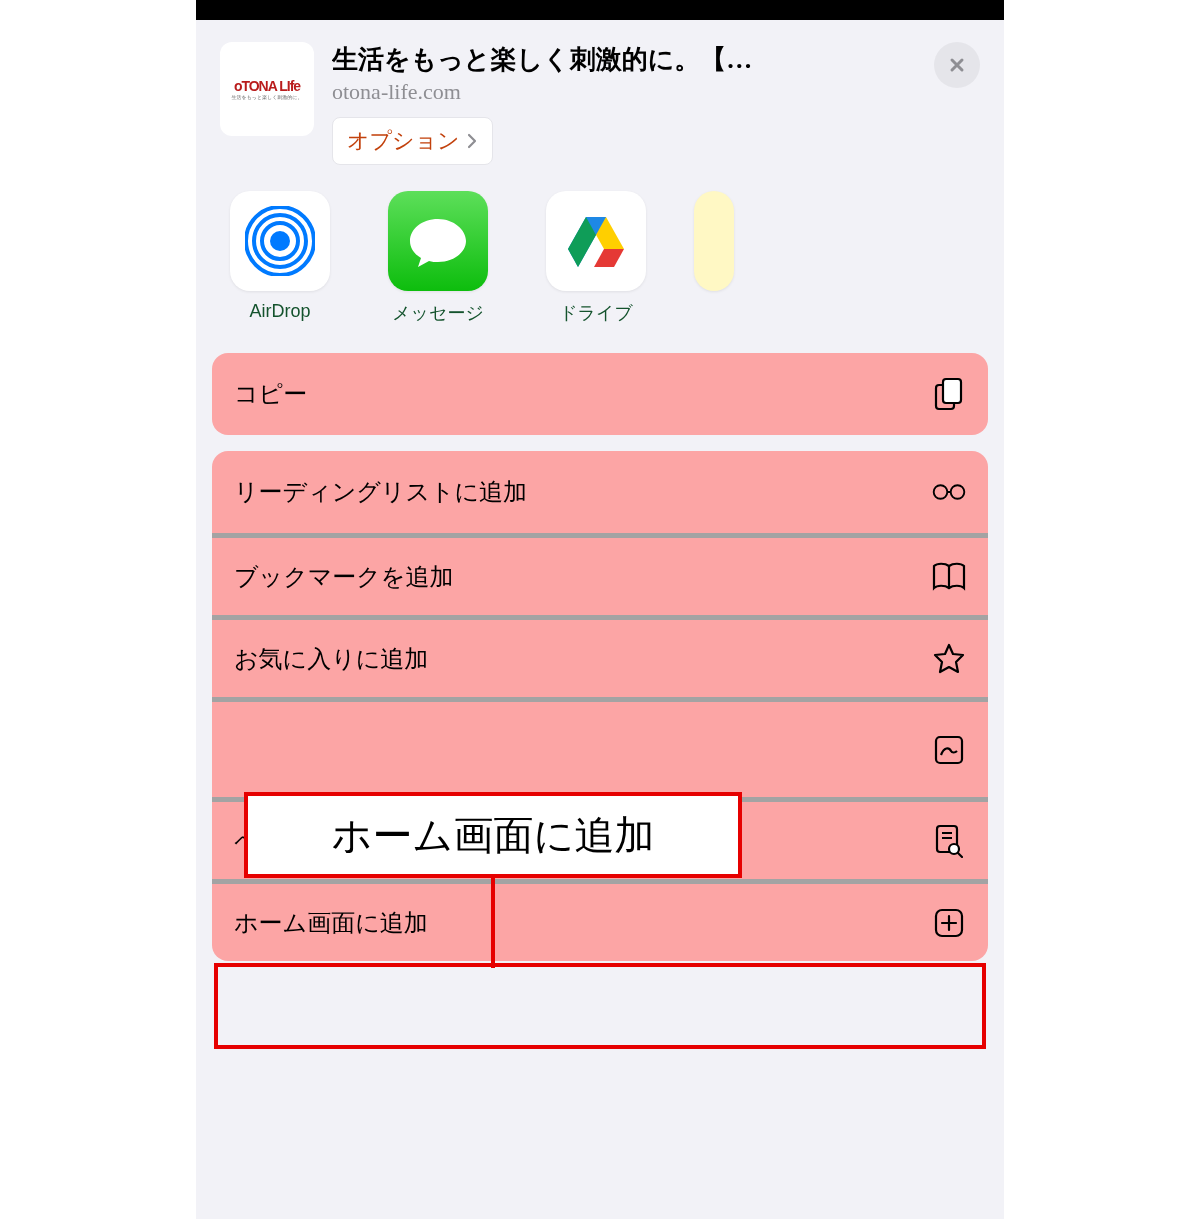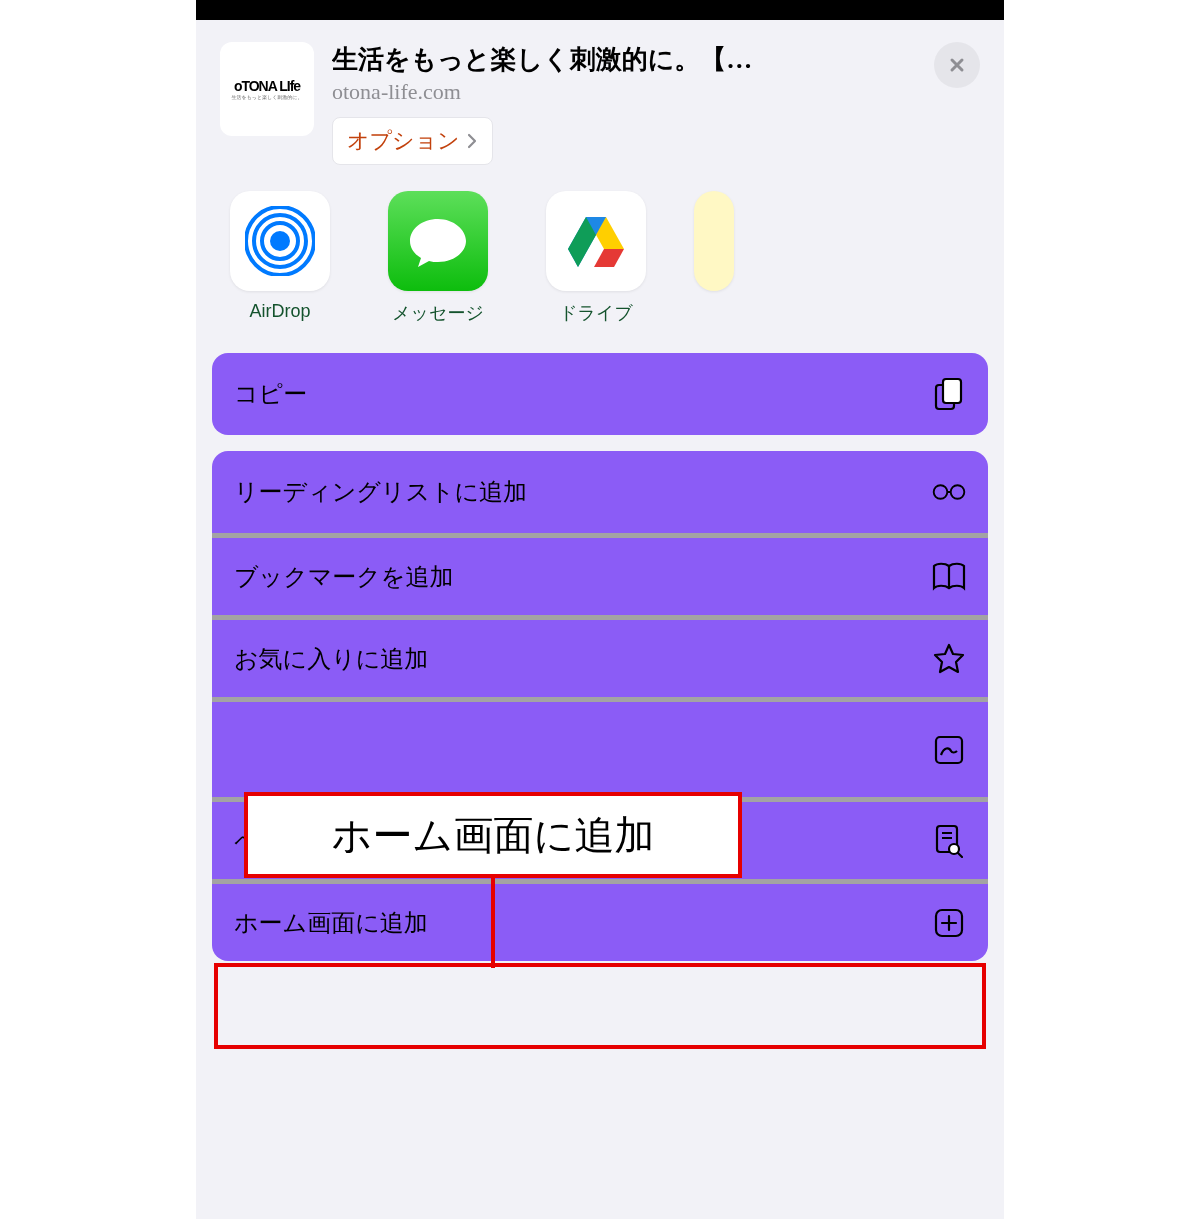--- a/index.html
+++ b/index.html
@@ -50,21 +50,21 @@
   flex-shrink: 0;
   display: flex;
   flex-direction: column;
   align-items: center;
   justify-content: center;
 }
 .site-icon .logo {
   font-size: 14px;
   font-weight: 900;
   letter-spacing: -1px;
-  color: #000000;
+  color: #b91c1c;
 }
 .site-icon .tag {
   font-size: 5px;
   color: #666;
 }
 .header-mid {
   flex: 1;
   min-width: 0;
   font-family: Liberation Serif, serif;
 }
@@ -131,21 +131,21 @@
   font-size: 18px;
   color: #14532d;
   text-align: center;
 }
 .ic-message { background: linear-gradient(180deg,#5ddf5a,#0dbd0d); }
 .ic-mail { background: linear-gradient(180deg,#3d9cf5,#1d6ff0); }
 .ic-notes { background: #fff8c4; height: 100px; overflow:hidden;}
 .notes-top { height: 38px; background: linear-gradient(180deg,#ffe96b,#ffd94d); }
 
 .card {
-  background: #8b5cf6;
+  background: #fca5a5;
   margin: 16px 16px 0 16px;
   border-radius: 16px;
   overflow: hidden;
 }
 .row {
   display: flex;
   align-items: center;
   justify-content: space-between;
   padding: 0 22px;
   height: 82px;

